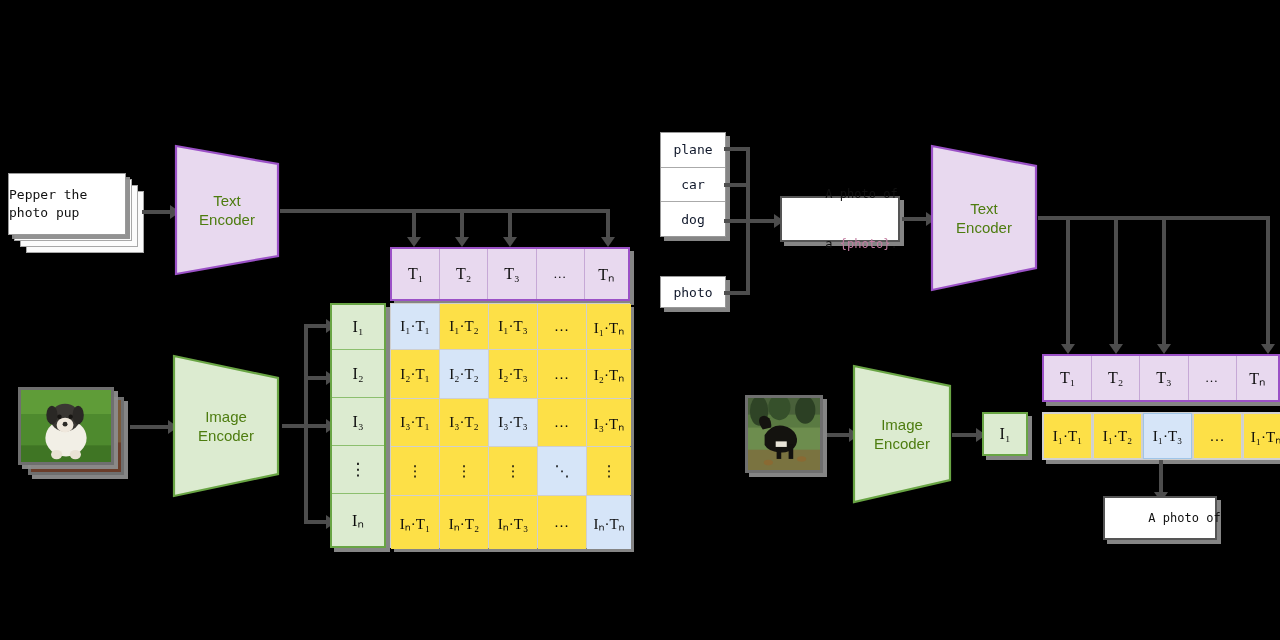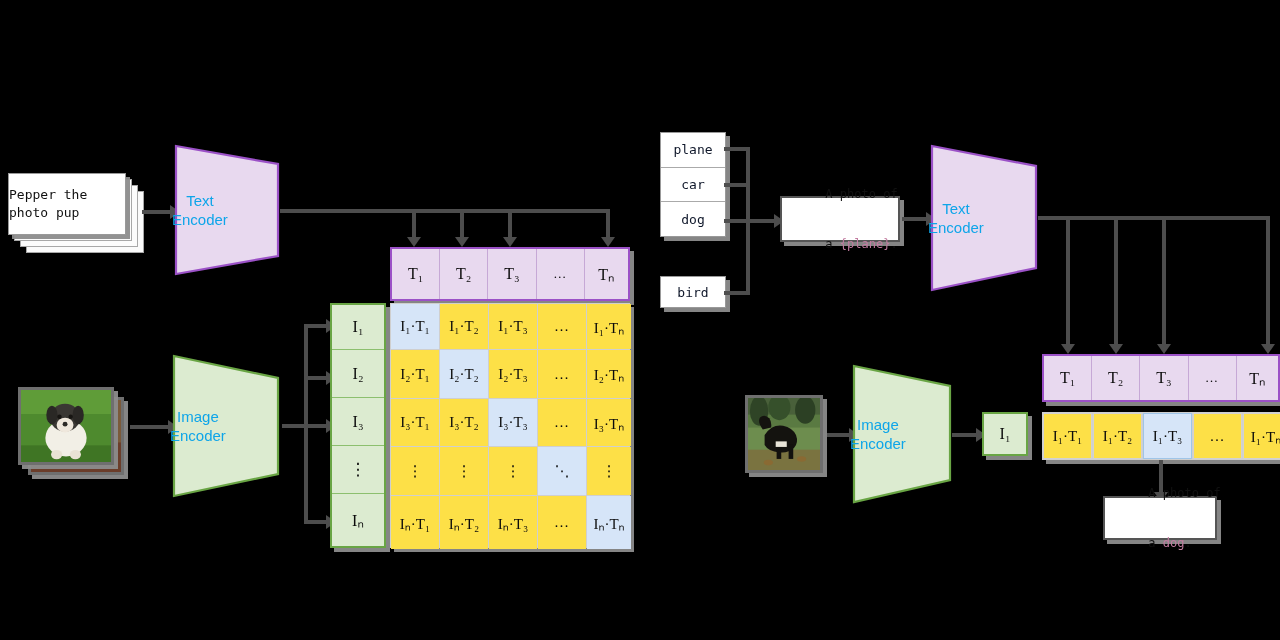--- a/index.html
+++ b/index.html
@@ -32,23 +32,23 @@
     justify-content: center;
     text-align: center;
     line-height: 1.38;
     white-space: pre;
   }
 
   
   .encoder {
     display: flex;
     align-items: center;
-    justify-content: flex-start;
+    justify-content: center;
     text-align: center;
-    color: #0ea5e9;
+    color: #4d7c0f;
     font-size: 15px;
     line-height: 1.28;
   }
   .encoder .enc-shape {
     position: absolute;
     left: 0; top: 0; right: 0; bottom: 0;
   }
   .encoder .enc-label {
     position: relative;
     z-index: 2;
@@ -274,37 +274,37 @@
       <div class="cellbox s-cell hl">Iₙ·Tₙ</div>
     </div>
 
   <div class="abs labelbox shadow" style="left:660px; top:132px; width:66px; height:105px;">
     <div class="lbl">plane</div>
     <div class="lbl">car</div>
     <div class="lbl">dog</div>
   </div>
 
   <div class="abs labelbox shadow" style="left:660px; top:276px; width:66px; height:32px;">
-    <div class="lbl">bird</div>
+    <div class="lbl">photo</div>
   </div>
 
   <div class="abs ln ln-h" style="left:724px; top:147px; width:24px;"></div>
   <div class="abs ln ln-h" style="left:724px; top:183px; width:24px;"></div>
   <div class="abs ln ln-h" style="left:724px; top:219px; width:24px;"></div>
   <div class="abs ln ln-h" style="left:724px; top:291px; width:24px;"></div>
   <div class="abs ln ln-v" style="left:746px; top:147px; height:148px;"></div>
   <div class="abs ln ln-h" style="left:746px; top:219px; width:30px;"></div>
   <div class="abs arrowhead ar-right" style="left:774px; top:214px;"></div>
 
   <div class="abs card shadow" style="left:780px; top:196px; width:120px; height:46px; font-size:12px; flex-direction:column; border-color:#555555; border-width:2px;">
     <div>
       <span>A photo of</span>
     </div>
     <div>
-      <span class="blk">a </span><span class="pink">{plane}</span><span class="blk">.</span>
+      <span class="blk">a </span><span class="pink">{photo}</span><span class="blk">.</span>
     </div>
   </div>
 
   <div class="abs ln ln-h" style="left:902px; top:217px; width:26px;"></div>
   <div class="abs arrowhead ar-right" style="left:926px; top:212px;"></div>
 
   <div class="abs encoder" style="left:928px; top:142px; width:112px; height:152px;">
     <svg class="enc-shape" viewBox="0 0 112 152" preserveAspectRatio="none">
       <polygon points="4,4 108,24 108,126 4,148" fill="#e8d9ef" stroke="#9b51c7" stroke-width="2.2"></polygon>
     </svg>
@@ -377,18 +377,15 @@
       <div class="cellbox s-cell" style="width: 44px; flex: 0 0 auto; font-size: 15px;">I₁·Tₙ</div>
     </div>
 
   <div class="abs ln ln-v" style="left:1159px; top:460px; height:36px;"></div>
   <div class="abs arrowhead ar-down" style="left:1154px; top:492px;"></div>
 
   <div class="abs card shadow" style="left:1103px; top:496px; width:114px; height:44px; font-size:12px; flex-direction:column; border-color:#555555; border-width:2px;">
     <div>
       <span>A photo of</span>
     </div>
-    <div>
-      <span class="blk">a </span><span class="pink">dog</span><span class="blk">.</span>
-    </div>
   </div>
 
 </div>
 
 </body></html>

